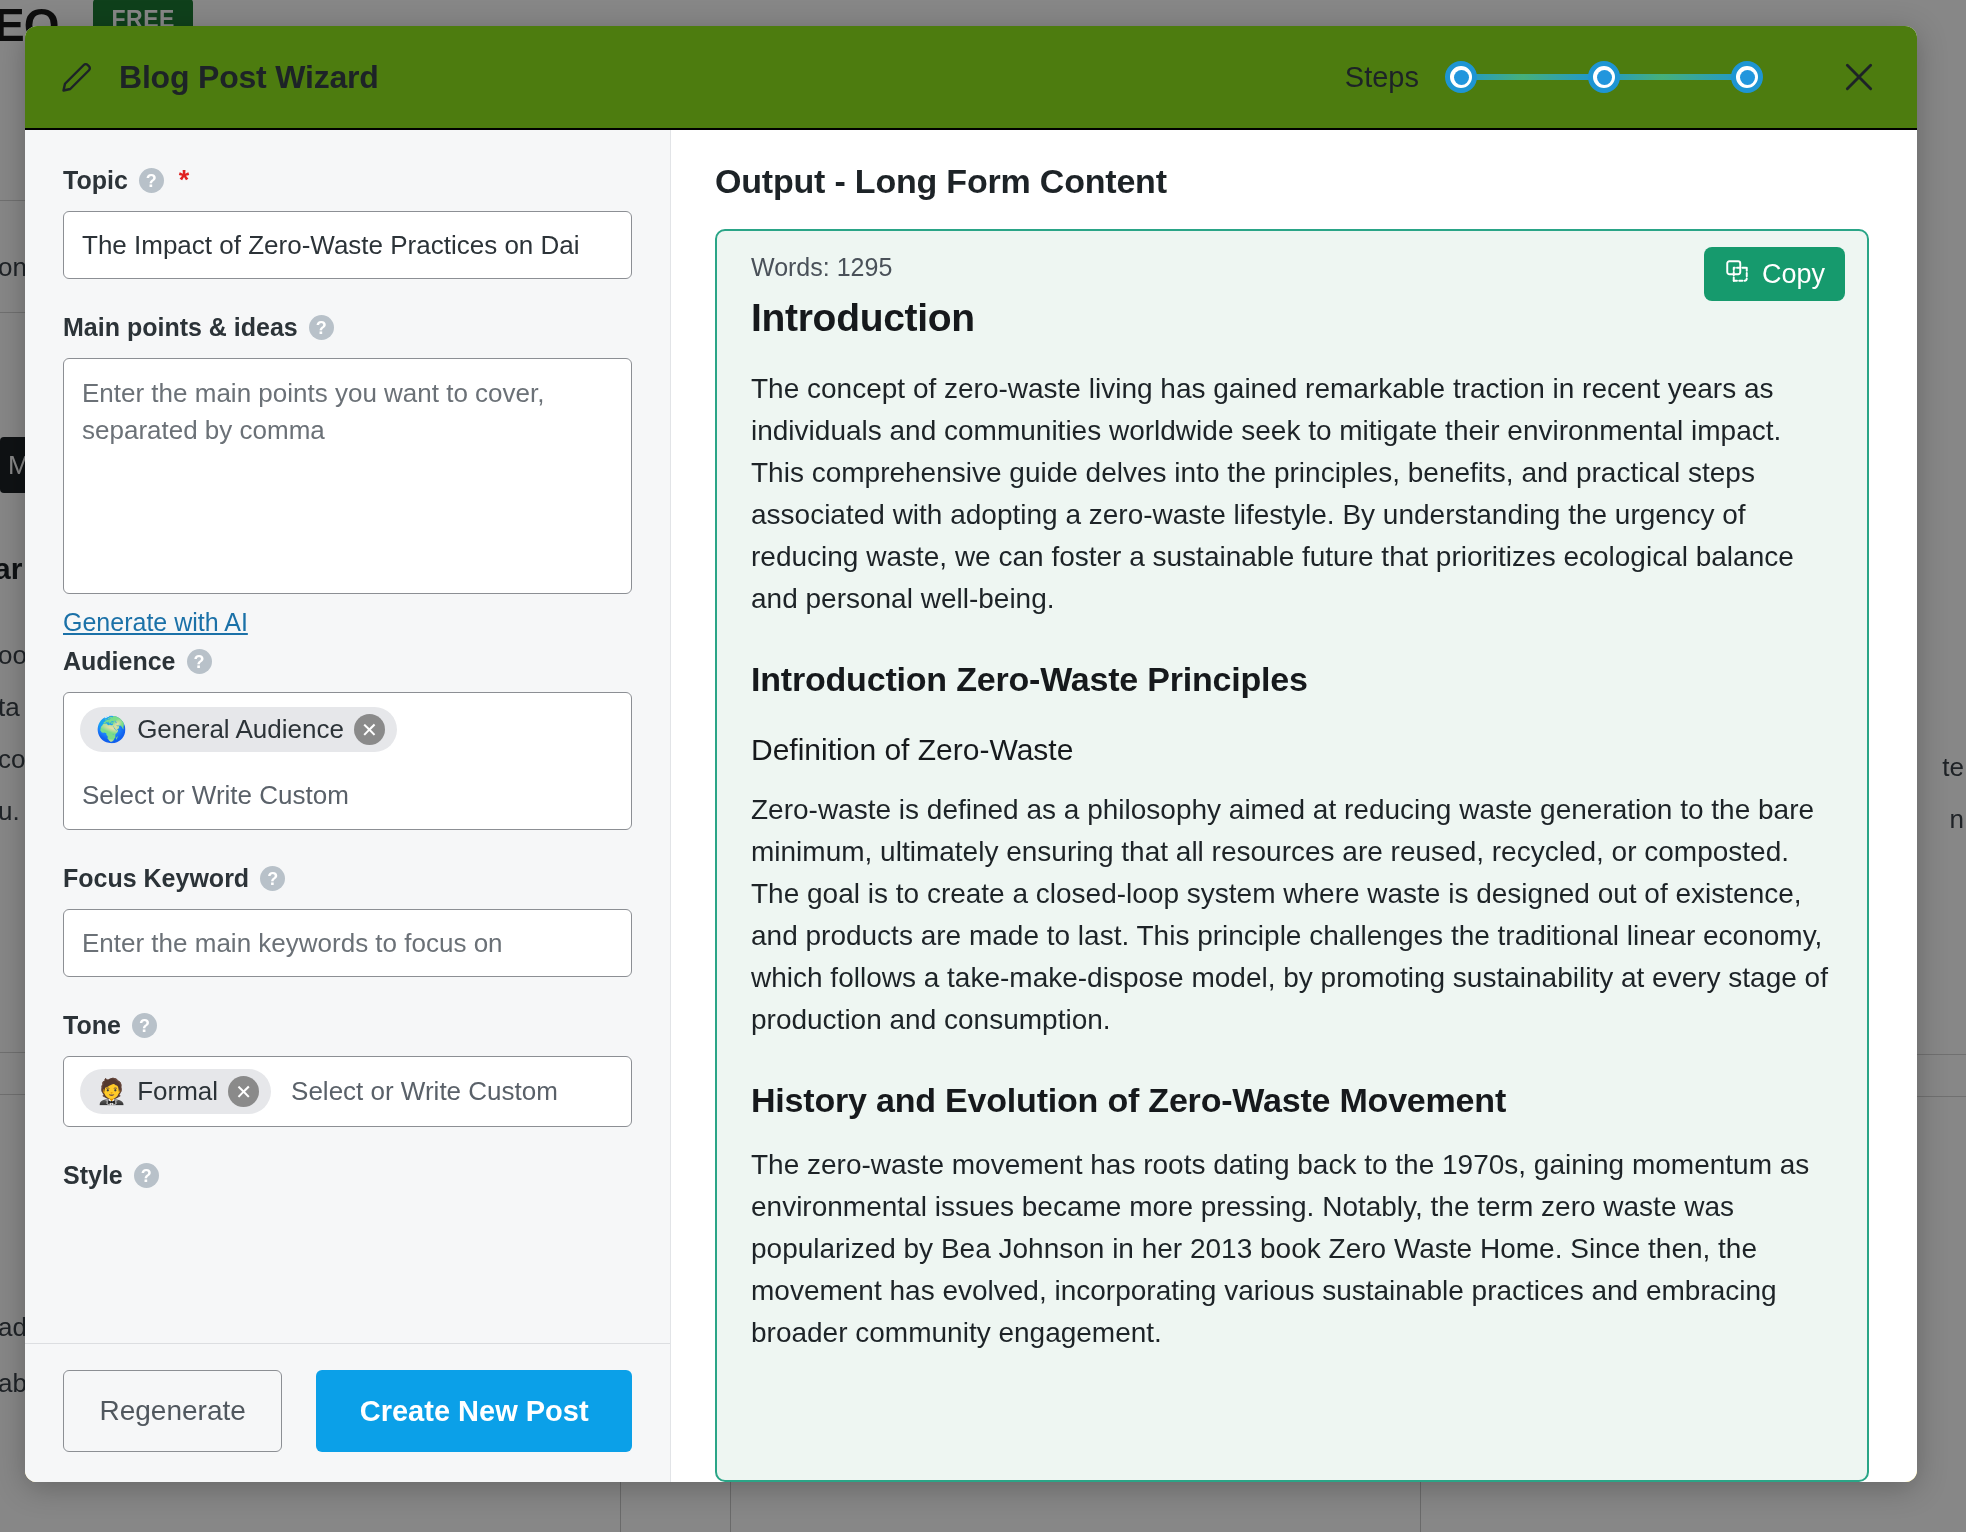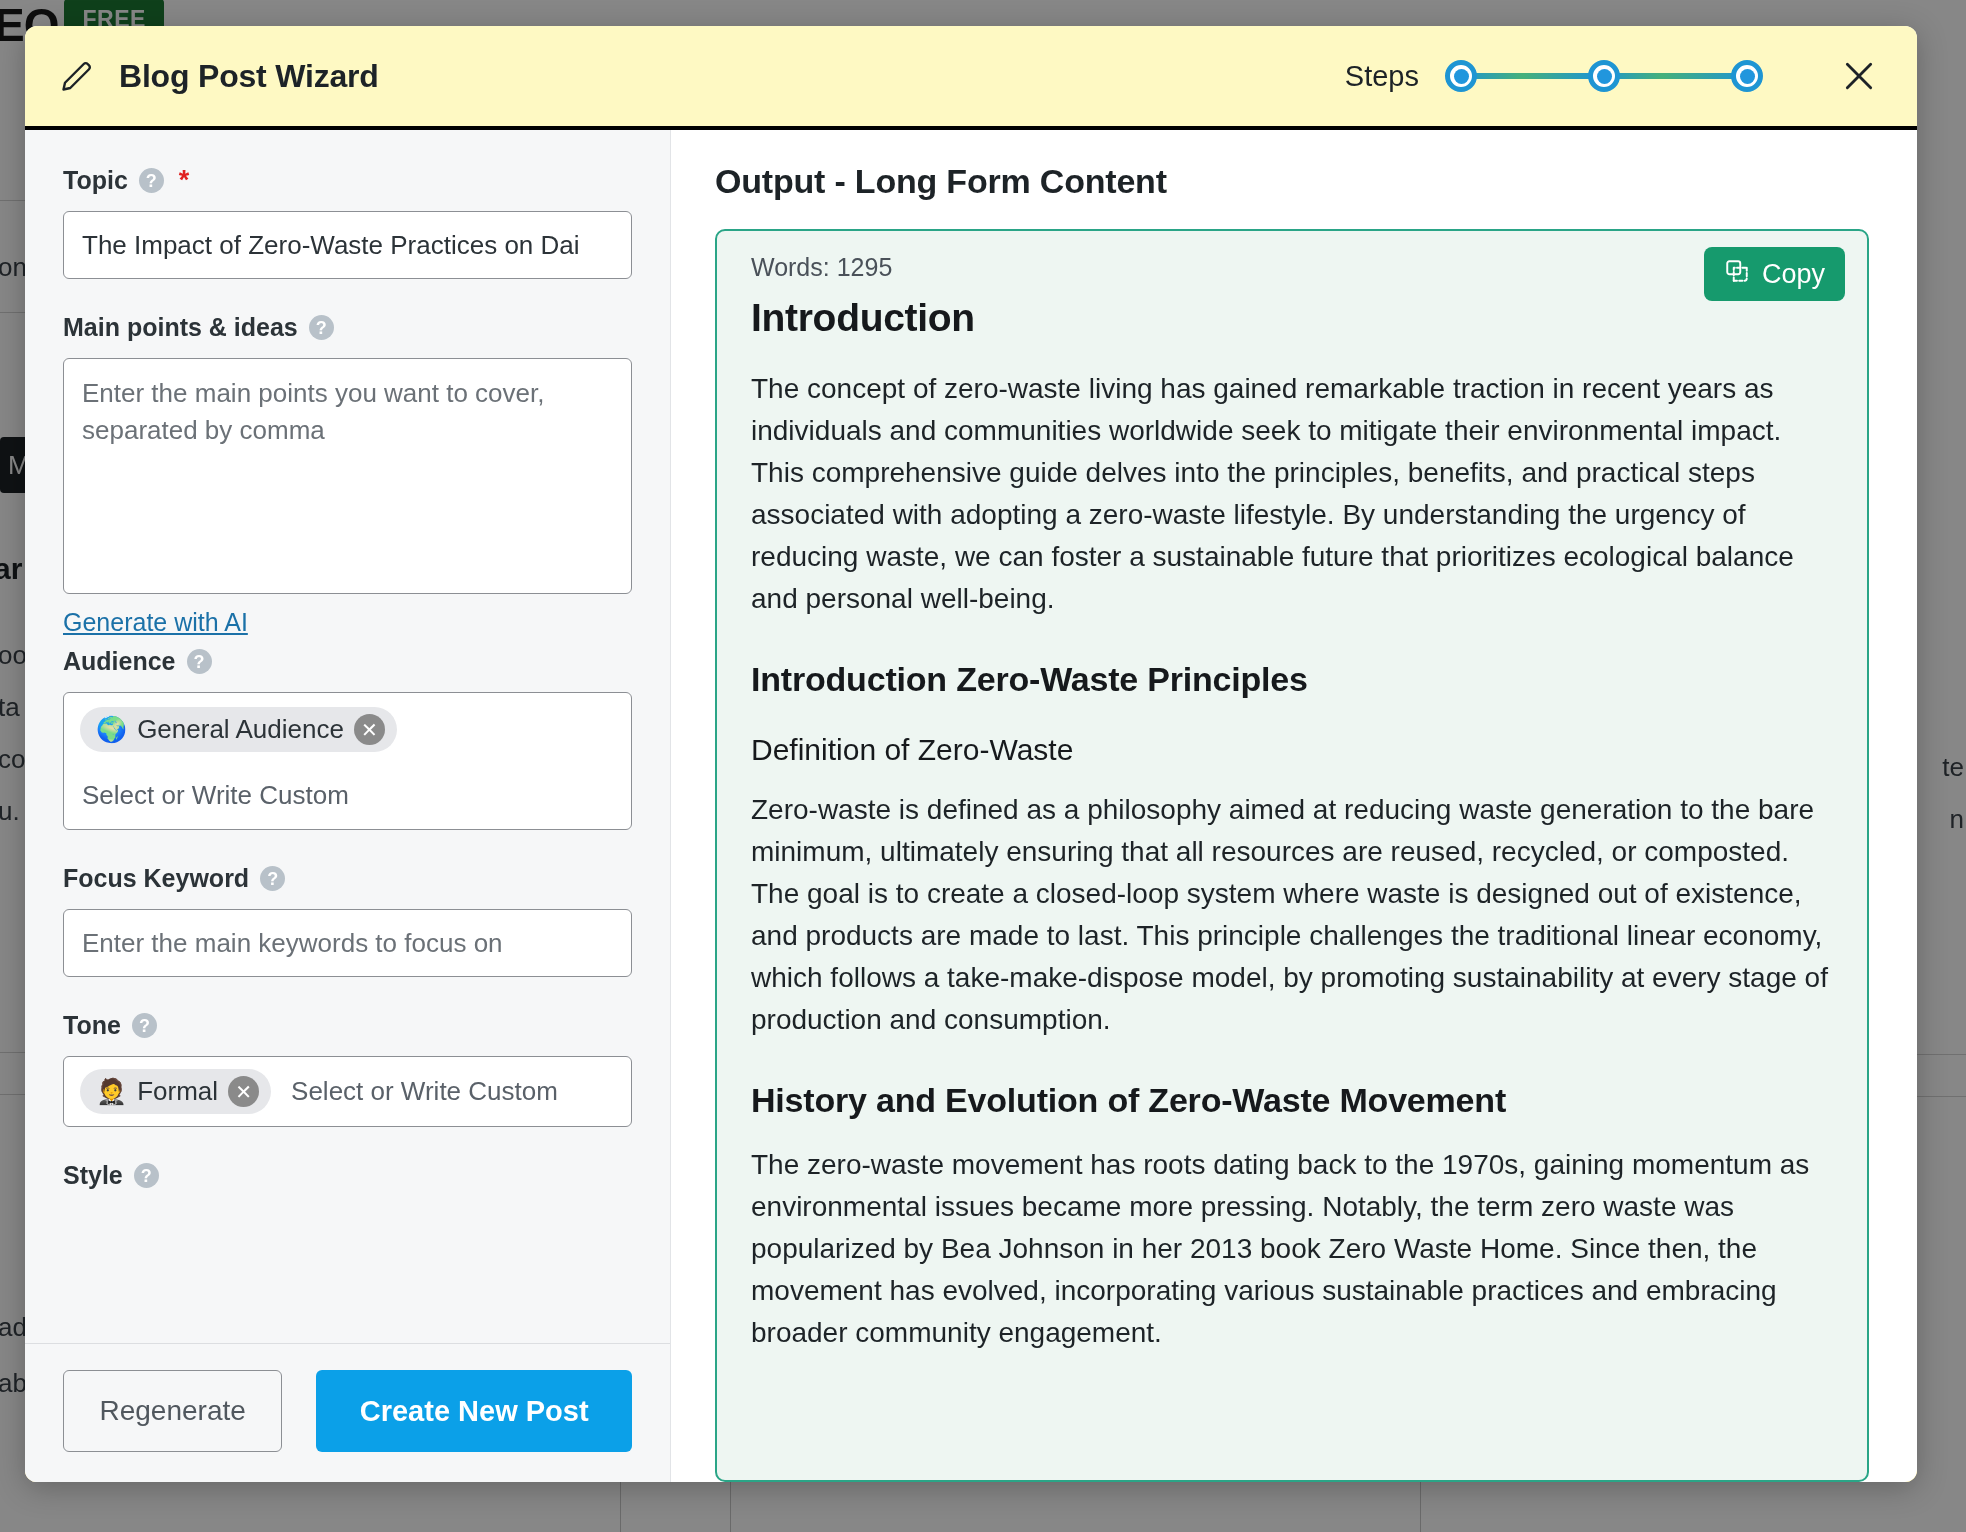--- a/index.html
+++ b/index.html
@@ -17,21 +17,21 @@
     inset: 0;
     background: #ffffff;
   }
   .bg-topbar {
     position: absolute;
     top: 0; left: 0;
     width: 1966px; height: 50px;
     background: #ffffff;
     display: flex;
     align-items: center;
-    gap: 6px;
+    gap: 35px;
     padding-left: 8px;
   }
   .bg-logo {
     font-size: 46px;
     font-weight: 700;
     color: #1a1a1a;
     letter-spacing: -1px;
     line-height: 1;
     margin-left: -14px;
   }
@@ -144,22 +144,22 @@
     overflow: hidden;
     box-shadow: 0 6px 30px rgba(0,0,0,0.25);
     display: flex;
     flex-direction: column;
   }
 
   
   .modal-header {
     height: 104px;
     flex: 0 0 104px;
-    background: #fef9c3;
-    border-bottom: 4px solid #000000;
+    background: #4d7c0f;
+    border-bottom: 2px solid #000000;
     display: flex;
     align-items: center;
     padding: 0 36px 0 34px;
   }
   .pencil-icon { width: 36px; height: 36px; flex: 0 0 36px; }
   .modal-title {
     font-size: 32px;
     font-weight: 700;
     color: #1d2327;
     margin-left: 24px;

